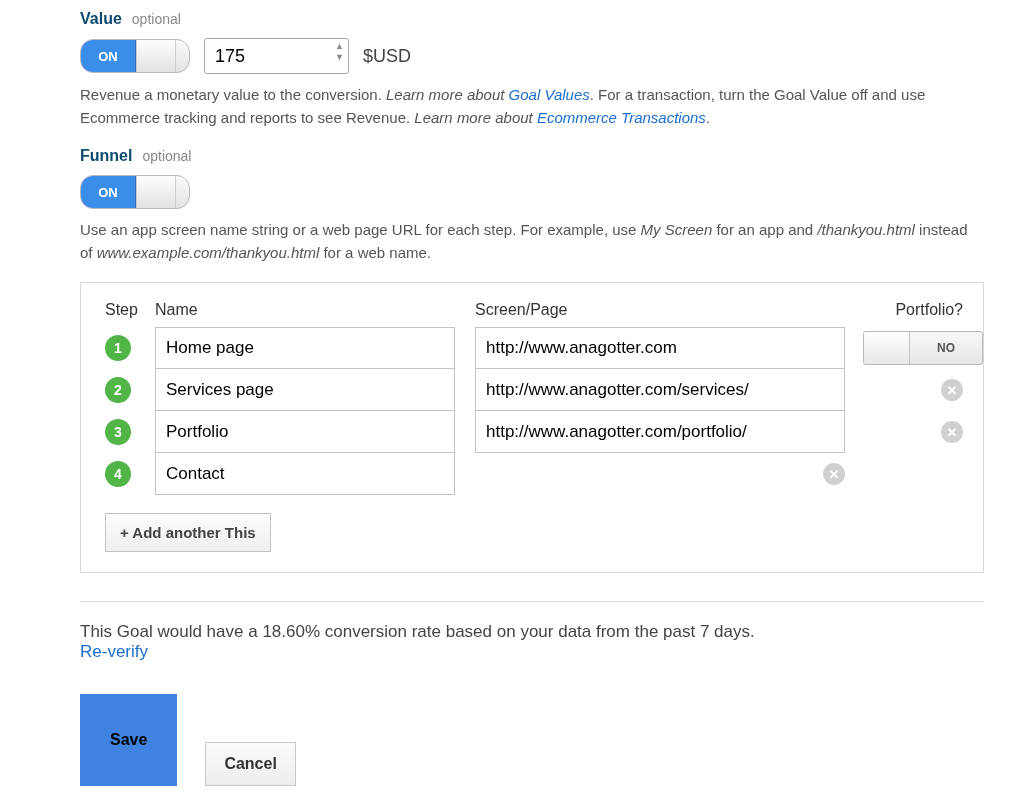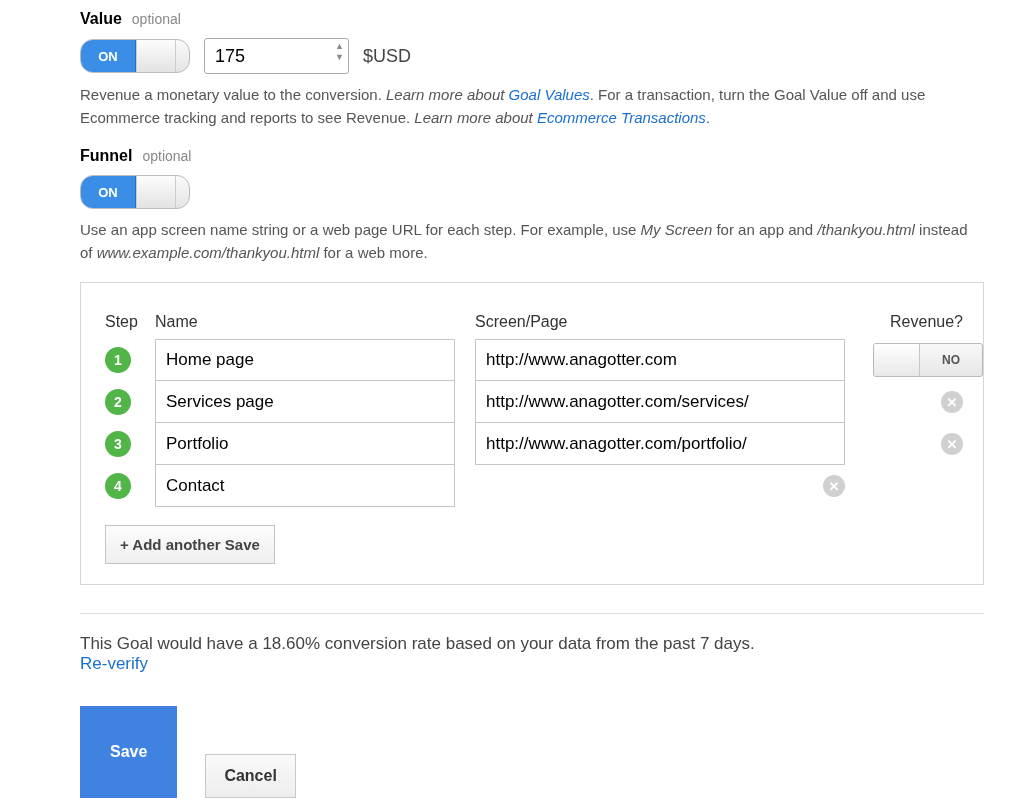--- a/index.html
+++ b/index.html
@@ -5,21 +5,21 @@
   * { box-sizing: border-box; margin: 0; padding: 0; }
   body {
     font-family: Arial, Helvetica, sans-serif;
     font-size: 16px;
     color: #333;
     background: #fff;
     padding: 10px 40px 30px 80px;
     width: 1024px;
   }
   .section-row { display: flex; align-items: baseline; gap: 10px; margin-bottom: 10px; }
-  .section-label { font-weight: bold; color: #000000; font-size: 16px; }
+  .section-label { font-weight: bold; color: #0c4a6e; font-size: 16px; }
   .optional { color: #888; font-size: 14px; }
 
   .toggle {
     width: 110px; height: 34px;
     border: 1px solid #bbb; border-radius: 13px;
     display: inline-flex; overflow: hidden;
     background: linear-gradient(#fafafa,#e4e4e4);
     position: relative;
   }
   .toggle-on {
@@ -56,21 +56,21 @@
 
   .help-text { color: #555; font-size: 15px; line-height: 1.5; margin-bottom: 18px; }
   .help-text .italic { font-style: italic; }
   .link-italic { color: #1a6fd1; font-style: italic; cursor: pointer; }
 
   .funnel-box {
     border: 1px solid #d8d8d8;
     padding: 18px 20px 20px 24px;
     margin-top: 14px;
   }
-  .tbl { display: grid; grid-template-columns: 50px 300px 20px 370px 1fr; align-items: center; row-gap: 0; margin-top: 12px; }
+  .tbl { display: grid; grid-template-columns: 50px 300px 20px 370px 1fr; align-items: center; row-gap: 0; }
   .hdr { color: #333; font-size: 16px; padding-bottom: 8px; }
   .step-badge {
     width: 26px; height: 26px; border-radius: 50%;
     background: #51b548; color: #fff;
     display: flex; align-items: center; justify-content: center;
     font-size: 14px; font-weight: bold;
   }
   .cell-input {
     width: 100%; height: 42px;
     border: 1px solid #c5c5c5;
@@ -80,21 +80,21 @@
   }
   .row-reqd { display: flex; justify-content: flex-end; padding-right: 0; }
   .del-btn {
     width: 22px; height: 22px; border-radius: 50%;
     background: #d0d0d0; color: #fff;
     display: flex; align-items: center; justify-content: center;
     font-size: 13px; font-weight: bold; cursor: pointer;
     margin-left: 18px;
   }
   .req-toggle {
-    width: 110px; height: 34px;
+    width: 120px; height: 34px;
     border: 1px solid #b8b8b8; border-radius: 3px;
     display: flex; overflow: hidden;
     background: linear-gradient(#f8f8f8,#e6e6e6);
   }
   .req-toggle .knob {
     width: 46px; height: 100%;
     background: linear-gradient(#fefefe,#e8e8e8);
     border-right: 1px solid #c6c6c6;
   }
   .req-toggle .off {
@@ -111,21 +111,21 @@
     font-family: inherit;
   }
 
   .divider { border: none; border-top: 1px solid #dedede; margin: 28px 0 20px 0; }
 
   .verify-text { font-size: 17px; color: #444; }
   .reverify { color: #1a6fd1; font-size: 17px; cursor: pointer; }
 
   .actions { display: flex; gap: 28px; margin-top: 32px; }
   .btn-save {
-    background: #3f82e0; color: #ffffff;
+    background: #3f82e0; color: #000000;
     border: 0; padding: 4px 30px;
     font-size: 16px; font-weight: bold; cursor: pointer;
     font-family: inherit;
   }
   .btn-cancel {
     background: linear-gradient(#fafafa,#ededed);
     border: 1px solid #c8c8c8; color: #333;
     padding: 12px 18px;
     font-size: 16px; font-weight: bold; cursor: pointer;
     font-family: inherit;
@@ -165,30 +165,30 @@
 </div>
 
 <div class="value-row">
   <div class="toggle">
     <div class="toggle-on">ON</div>
     <div class="toggle-knob"></div>
   </div>
 </div>
 
 <p class="help-text">
-  <span>Use an app screen name string or a web page URL for each step. For example, use </span><span class="italic">My Screen</span><span> for an app and </span><span class="italic">/thankyou.html</span><span> instead of </span><span class="italic">www.example.com/thankyou.html</span><span> for a web more.</span>
+  <span>Use an app screen name string or a web page URL for each step. For example, use </span><span class="italic">My Screen</span><span> for an app and </span><span class="italic">/thankyou.html</span><span> instead of </span><span class="italic">www.example.com/thankyou.html</span><span> for a web name.</span>
 </p>
 
 <div class="funnel-box">
   <div class="tbl" id="funnel-table">
     <div class="hdr">Step</div>
     <div class="hdr">Name</div>
     <div></div>
     <div class="hdr">Screen/Page</div>
-    <div class="hdr" style="text-align:right;">Revenue?</div>
+    <div class="hdr" style="text-align:right;">Portfolio?</div>
   <div>
         <div class="step-badge">1</div>
       </div>
       <div><input class="cell-input" value="Home page" style=""></div>
       <div></div>
       <div><input class="cell-input" value="http://www.anagotter.com" style=""></div>
       <div class="row-reqd" style="margin-right: -20px;">
         <div class="req-toggle">
           <div class="knob"></div>
           <div class="off">NO</div>
@@ -214,21 +214,21 @@
       </div>
       <div>
         <div class="step-badge">4</div>
       </div>
       <div><input class="cell-input" value="Contact" style="border-top: none;"></div>
       <div></div>
       <div class="row-reqd">
         <div class="del-btn">✕</div>
       </div>
     </div>
-  <button class="add-step-btn">+ Add another Save</button>
+  <button class="add-step-btn">+ Add another This</button>
 </div>
 
 <hr class="divider">
 
 <div>
   <div class="verify-text">This Goal would have a 18.60% conversion rate based on your data from the past 7 days.</div>
   <div class="reverify">Re-verify</div>
 </div>
 
 <div class="actions">

